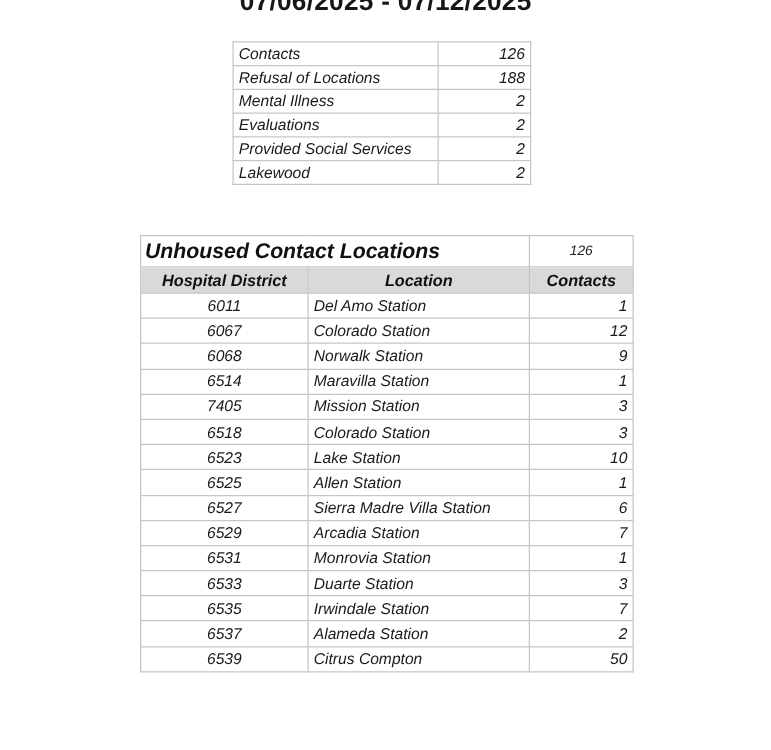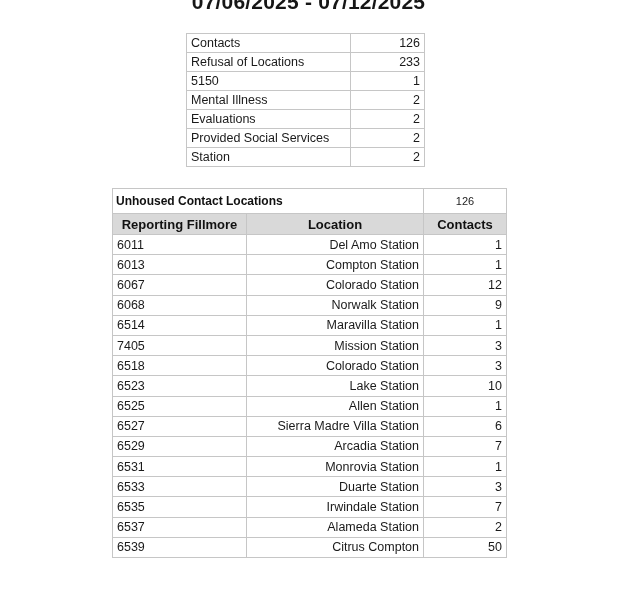--- a/index.html
+++ b/index.html
@@ -24,20 +24,21 @@
     font-size: 21px;
     font-weight: 600;
     letter-spacing: 0.2px;
     color: #161616;
     white-space: nowrap;
   }
   table {
     border-collapse: collapse;
     position: absolute;
     table-layout: fixed;
+    font-style: italic;
   }
   td, th {
     border: 1px solid #c6c6c6;
     overflow: hidden;
     white-space: nowrap;
     vertical-align: middle;
   }
   
   .summary {
     left: 186px;
@@ -53,21 +54,21 @@
     text-align: right;
   }
   
   .locations {
     left: 112px;
     top: 188px;
     width: 394px;
   }
   .loc-title-cell {
     height: 24px;
-    font-size: 12px;
+    font-size: 17px;
     font-weight: 700;
     padding: 0 2px 0 3px;
     color: #111111;
   }
   .loc-total-cell {
     font-size: 11px;
     text-align: center;
     color: #222222;
   }
   .locations th {
@@ -77,101 +78,92 @@
     font-weight: 700;
     text-align: center;
     padding: 0 2px;
     color: #111111;
   }
   .locations tbody.rows td {
     height: 19.2px;
     font-size: 12.5px;
     padding: 0 4px;
   }
-  .locations td.dist { }
-  .locations td.locn { text-align: right; }
+  .locations td.dist { text-align: center; }
+  .locations td.locn { text-align: left; }
   .locations td.cnt  { text-align: right; }
 </style>
 </head>
 <body>
 
 <div class="page-title">07/06/2025 - 07/12/2025</div>
 
 <table class="summary">
   <colgroup>
     <col style="width:164px">
     <col style="width:74px">
   </colgroup>
   <tbody>
   <tr>
     <td class="lbl">Contacts</td>
     <td class="val">126</td>
   </tr>
 
   <tr>
     <td class="lbl">Refusal of Locations</td>
-    <td class="val">233</td>
-  </tr>
-
-  <tr>
-    <td class="lbl">5150</td>
-    <td class="val">1</td>
-  </tr>
+    <td class="val">188</td>
+  </tr>
+
 
   <tr>
     <td class="lbl">Mental Illness</td>
     <td class="val">2</td>
   </tr>
 
   <tr>
     <td class="lbl">Evaluations</td>
     <td class="val">2</td>
   </tr>
 
   <tr>
     <td class="lbl">Provided Social Services</td>
     <td class="val">2</td>
   </tr>
 
   <tr>
-    <td class="lbl">Station</td>
+    <td class="lbl">Lakewood</td>
     <td class="val">2</td>
   </tr>
 </tbody>
 </table>
 
 <table class="locations">
   <colgroup>
     <col style="width:134px">
     <col style="width:177px">
     <col style="width:83px">
   </colgroup>
   <tbody>
     <tr>
       <td colspan="2" class="loc-title-cell">Unhoused Contact Locations</td>
       <td class="loc-total-cell">126</td>
     </tr>
     <tr>
-      <th>Reporting Fillmore</th>
+      <th>Hospital District</th>
       <th>Location</th>
       <th>Contacts</th>
     </tr>
   </tbody>
   <tbody class="rows">
   <tr>
     <td class="dist">6011</td>
     <td class="locn">Del Amo Station</td>
     <td class="cnt">1</td>
   </tr>
 
-  <tr>
-    <td class="dist">6013</td>
-    <td class="locn">Compton Station</td>
-    <td class="cnt">1</td>
-  </tr>
 
   <tr>
     <td class="dist">6067</td>
     <td class="locn">Colorado Station</td>
     <td class="cnt">12</td>
   </tr>
 
   <tr>
     <td class="dist">6068</td>
     <td class="locn">Norwalk Station</td>

